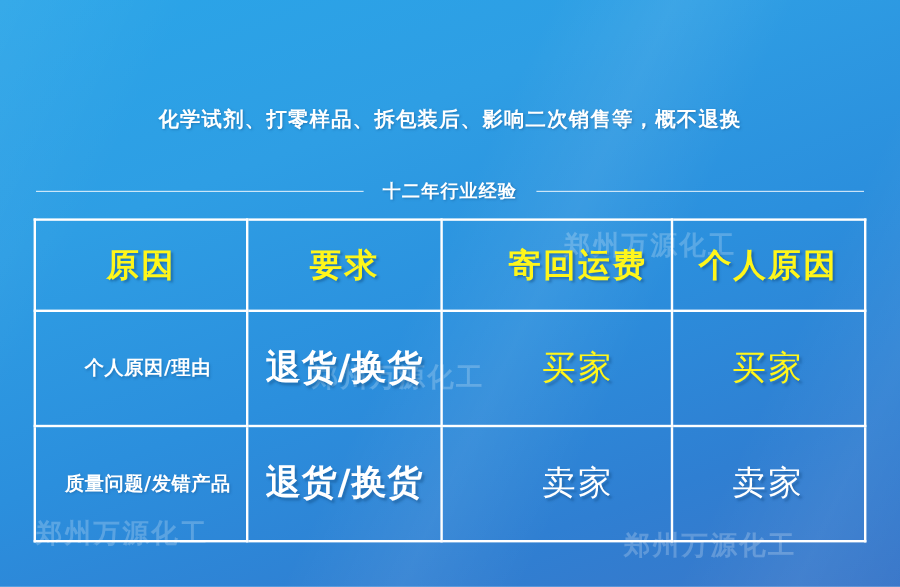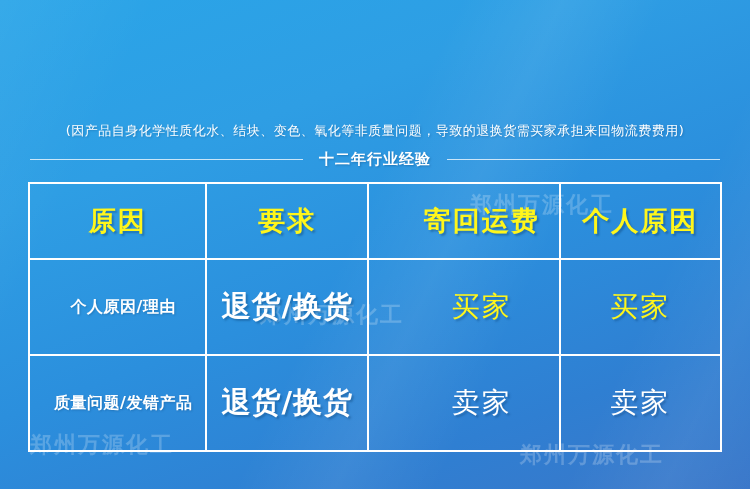--- a/index.html
+++ b/index.html
@@ -179,21 +179,21 @@
 </head>
 <body>
 
 <div id="page">
 
   <div class="watermark wm1">郑州万源化工</div>
   <div class="watermark wm2">郑州万源化工</div>
   <div class="watermark wm3">郑州万源化工</div>
   <div class="watermark wm4">郑州万源化工</div>
 
-  <div class="subtitle2">(因产品自身化学性质化水、结块、变色、氧化等非质量问题，导致的退换货需买家承担来回物流费费用)</div>
+  <div class="subtitle1">化学试剂、打零样品、拆包装后、影响二次销售等，概不退换</div>
 
   <div class="divider-row">
     <div class="divider-line"></div>
     <div class="divider-text">十二年行业经验</div>
     <div class="divider-line"></div>
   </div>
 
   <div class="table-wrap">
     <table class="refund-table">
       <tbody>

